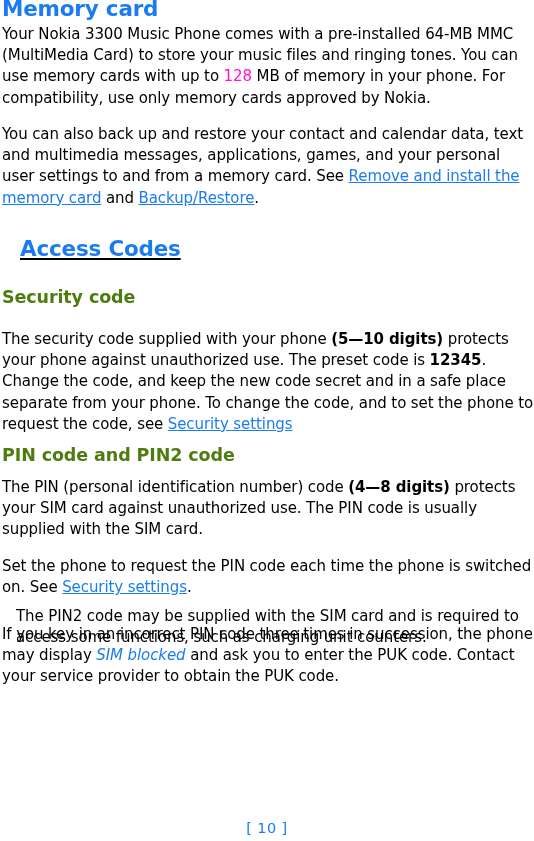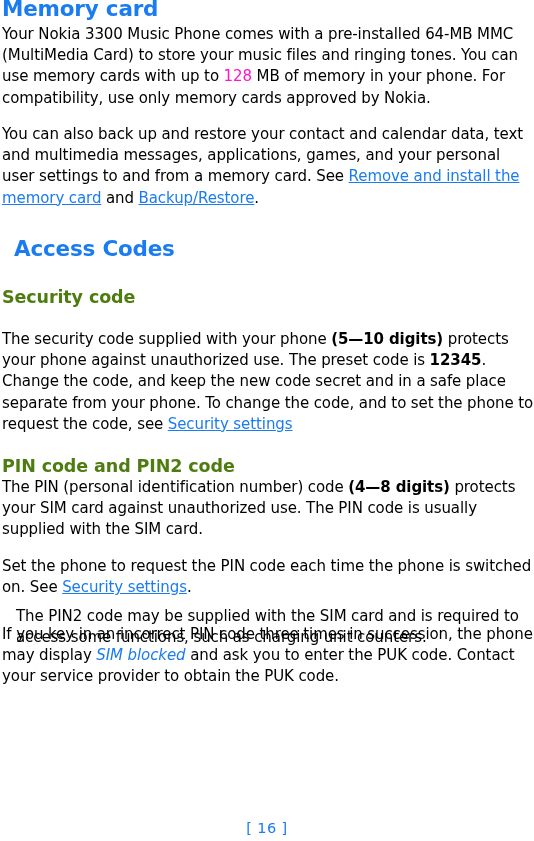--- a/index.html
+++ b/index.html
@@ -71,25 +71,25 @@
     color: #1a7cf0;
     font-style: italic;
     text-decoration: none;
   }
 
   
   .blk-memory-title { position: absolute; left: 2px; top: -2px; }
   .blk-memory-p1    { position: absolute; left: 2px; top: 24px; width: 530px; }
   .blk-memory-p2    { position: absolute; left: 2px; top: 124px; width: 532px; }
 
-  .blk-access-title { position: absolute; left: 14px; top: 238px; }
+  .blk-access-title { position: absolute; left: 20px; top: 238px; text-decoration: underline; }
   .blk-security-h   { position: absolute; left: 2px; top: 288px; }
   .blk-security-p   { position: absolute; left: 2px; top: 329px; width: 532px; }
 
-  .blk-pin-h        { position: absolute; left: 2px; top: 457px; }
+  .blk-pin-h        { position: absolute; left: 2px; top: 446px; }
   .blk-pin-p1       { position: absolute; left: 2px; top: 477px; width: 532px; }
   .blk-pin-p2       { position: absolute; left: 2px; top: 556px; width: 532px; }
   .blk-pin-p3       { position: absolute; left: 16px; top: 606px; width: 532px; }
   .blk-pin-p4       { position: absolute; left: 2px; top: 624px; width: 532px; }
 
   
   .footer {
     position: absolute;
     left: 0;
     right: 0;
@@ -143,15 +143,15 @@
   </div>
 
   <div class="blk-pin-p3">
     <p class="body">The PIN2 code may be supplied with the SIM card and is required to access some functions, such as charging unit counters.</p>
   </div>
 
   <div class="blk-pin-p4">
     <p class="body"><span>If you key in an incorrect PIN code three times in succession, the phone may display </span><span class="em-blue">SIM blocked</span><span> and ask you to enter the PUK code. Contact your service provider to obtain the PUK code.</span></p>
   </div>
 
-  <div class="footer">[ 16 ]</div>
+  <div class="footer">[ 10 ]</div>
 
 </div>
 
 </body></html>

